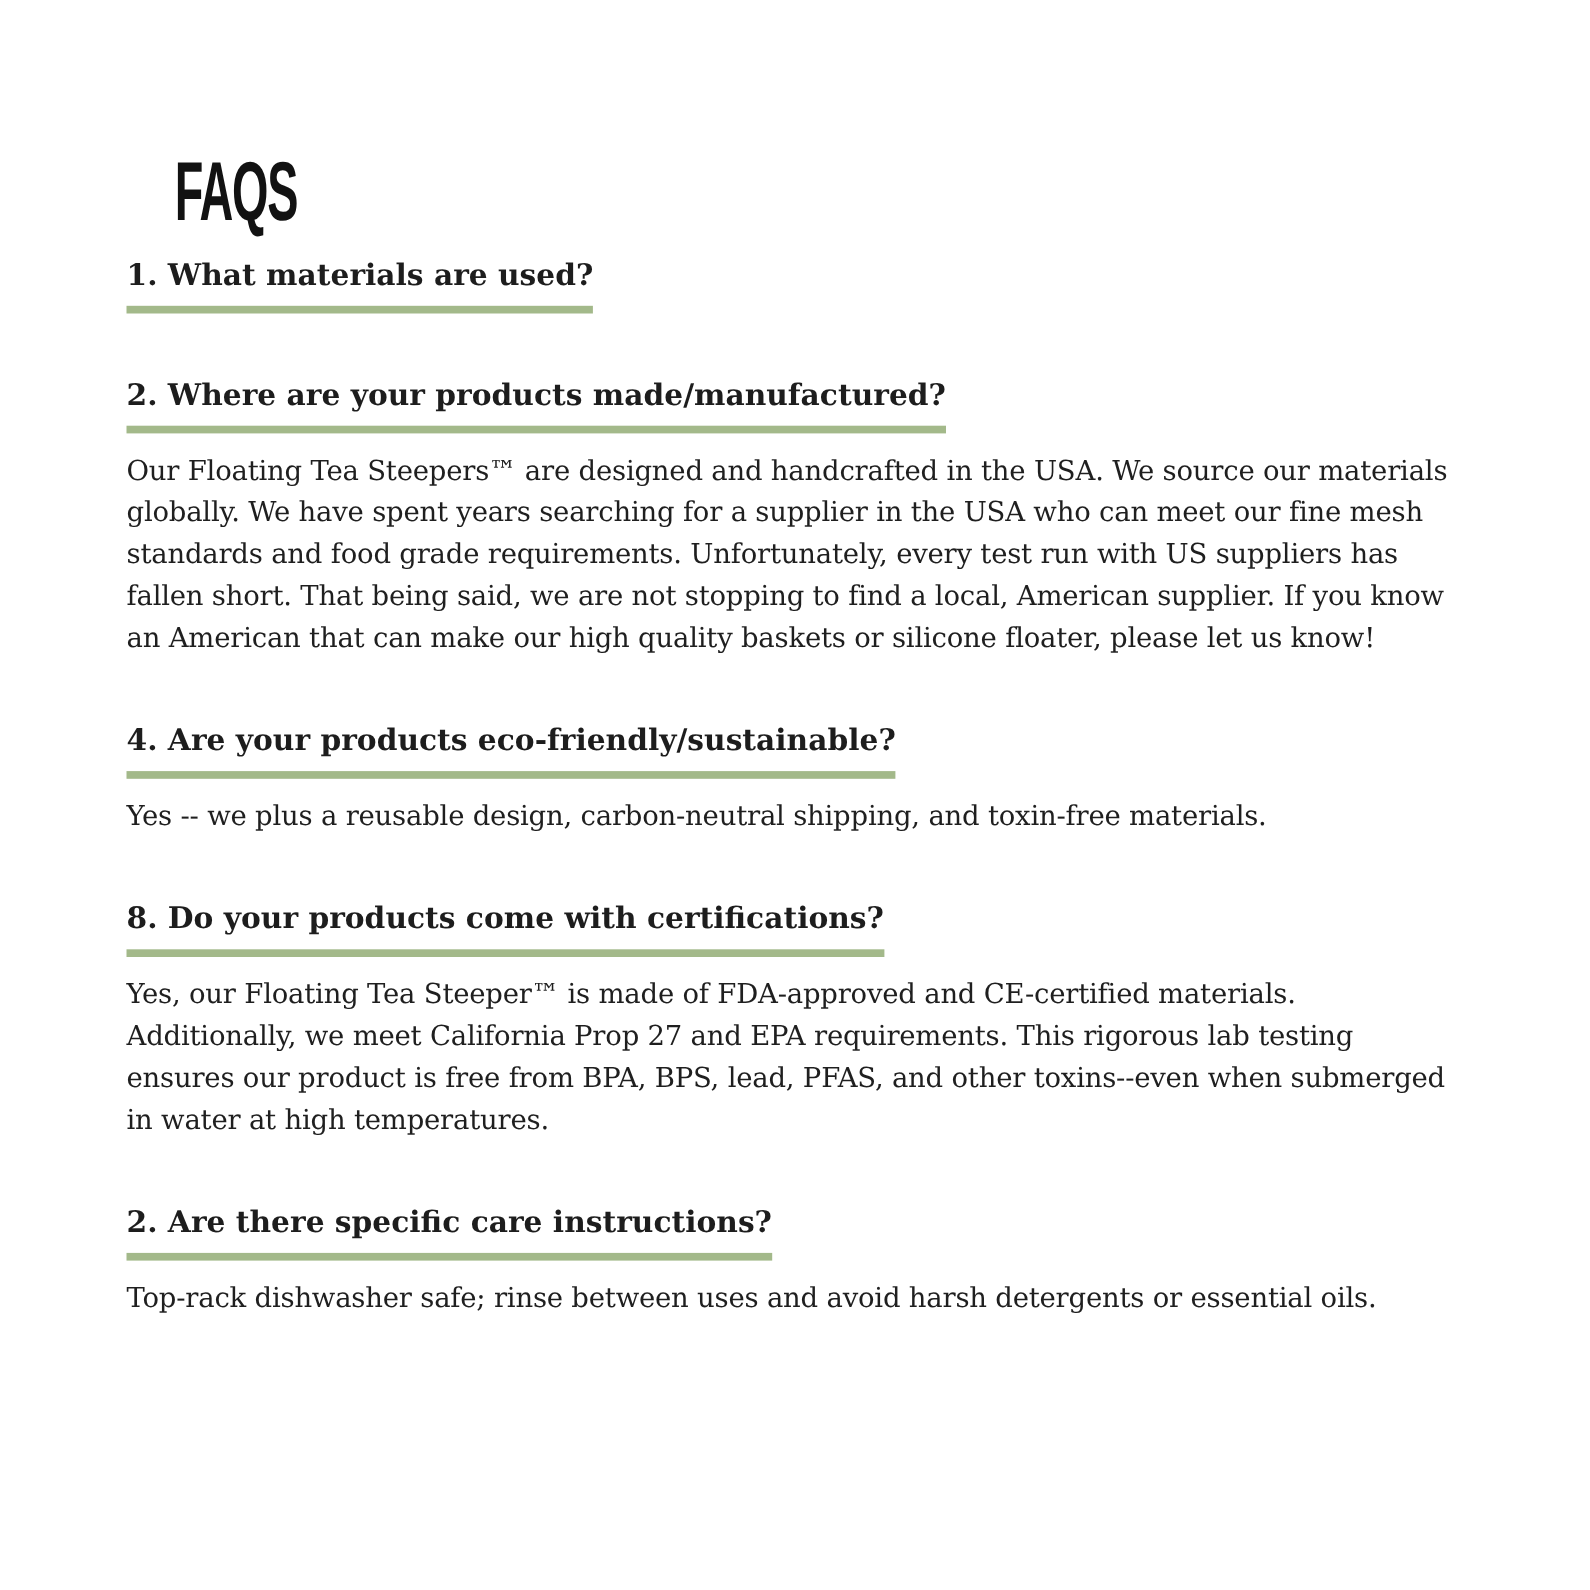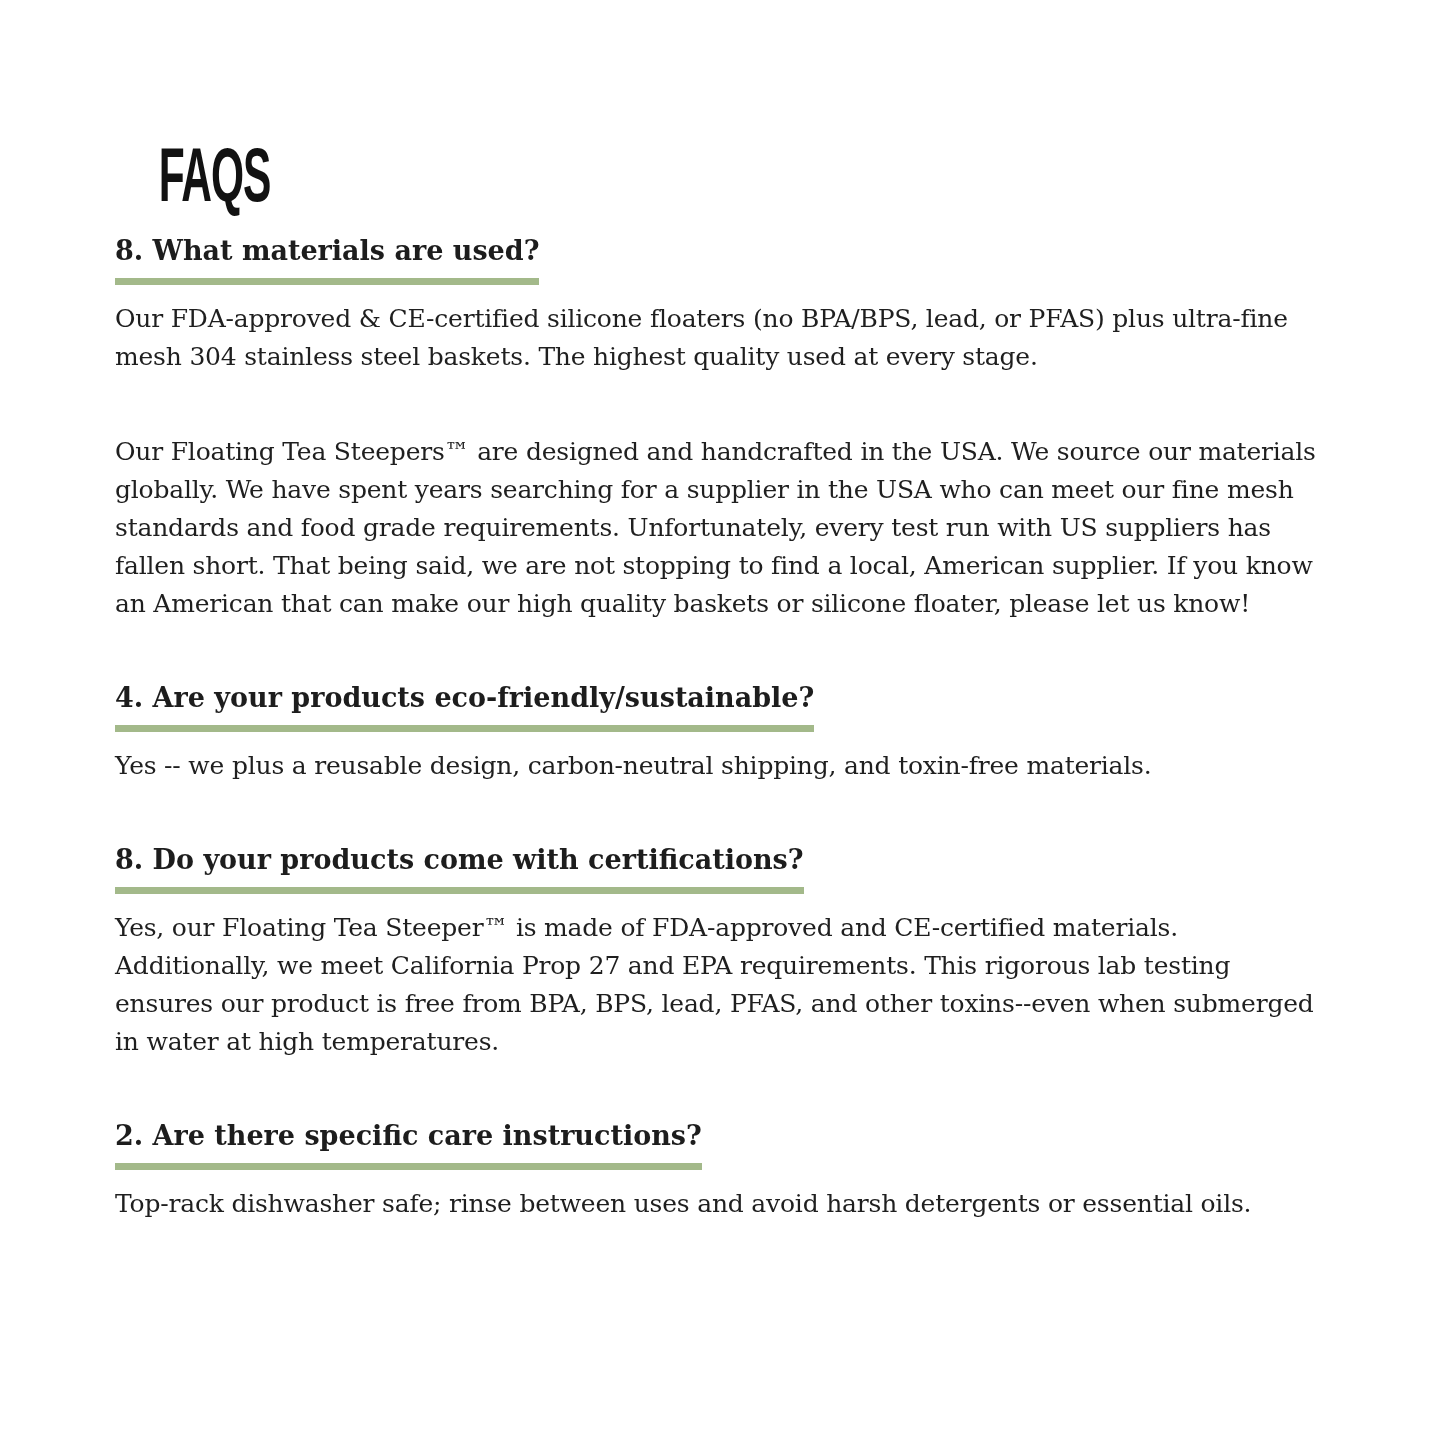--- a/index.html
+++ b/index.html
@@ -73,27 +73,28 @@
 <body>
 
 <div class="page">
 
   <div class="page-title-wrap">
     <h1 class="page-title">FAQS</h1>
   </div>
 
   <section class="faq-item first">
     <div class="question-row">
-      <h2 class="question">8. What materials are used?</h2>
+      <h2 class="question">1. What materials are used?</h2>
     </div>
-    <p class="answer">Our FDA-approved &amp; CE-certified silicone floaters (no BPA/BPS, lead, or PFAS) plus ultra-fine
-mesh 304 stainless steel baskets. The highest quality used at every stage.</p>
   </section>
 
   <section class="faq-item">
+    <div class="question-row">
+      <h2 class="question">2. Where are your products made/manufactured?</h2>
+    </div>
     <p class="answer">Our Floating Tea Steepers™ are designed and handcrafted in the USA. We source our materials
 globally. We have spent years searching for a supplier in the USA who can meet our fine mesh
 standards and food grade requirements. Unfortunately, every test run with US suppliers has
 fallen short. That being said, we are not stopping to find a local, American supplier. If you know
 an American that can make our high quality baskets or silicone floater, please let us know!</p>
   </section>
 
   <section class="faq-item">
     <div class="question-row">
       <h2 class="question">4. Are your products eco-friendly/sustainable?</h2>

